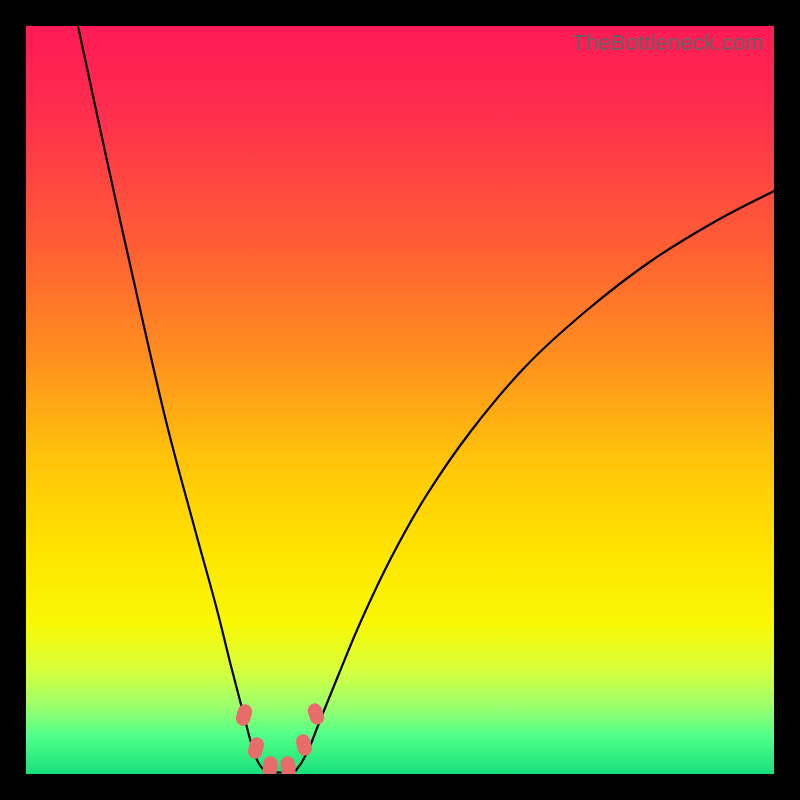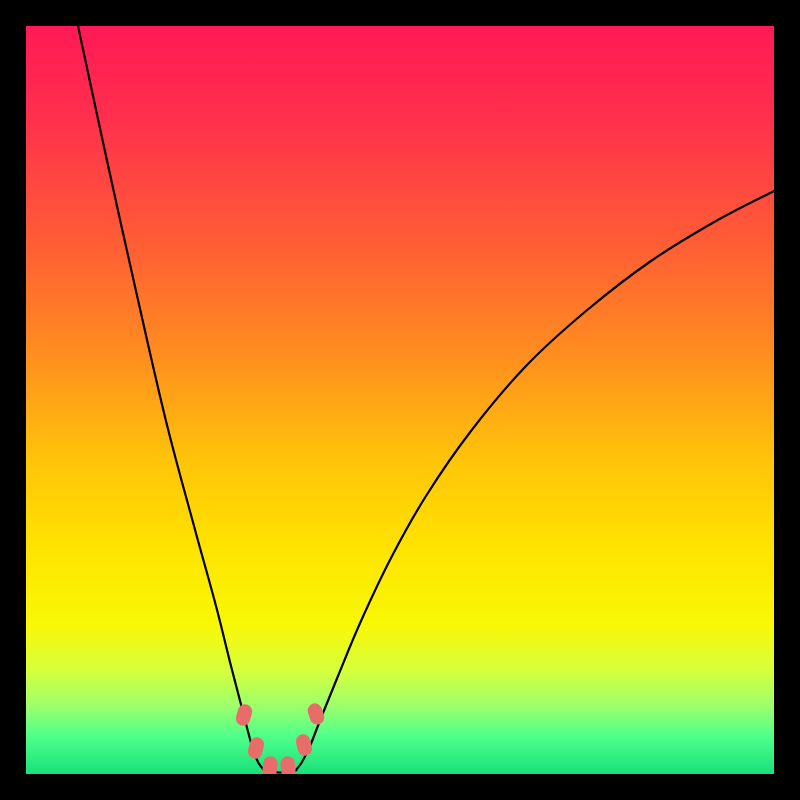--- a/index.html
+++ b/index.html
@@ -32,20 +32,21 @@
     pointer-events: none;
   }
   svg {
     display: block;
   }
 </style>
 </head>
 <body>
 
 <div class="frame">
+  <div class="watermark">TheBottleneck.com</div>
   <svg id="chart-svg" width="748" height="748" viewBox="0 0 748 748">
     <defs>
       <linearGradient id="bg-grad" x1="0" y1="0" x2="0" y2="1">
           <stop offset="0%" stop-color="#ff1a56"></stop>
           <stop offset="12%" stop-color="#ff2f4d"></stop>
           <stop offset="28.000000000000004%" stop-color="#ff5a36"></stop>
           <stop offset="44%" stop-color="#ff8e1f"></stop>
           <stop offset="57.99999999999999%" stop-color="#ffc40a"></stop>
           <stop offset="70%" stop-color="#ffe400"></stop>
           <stop offset="80%" stop-color="#f8f805"></stop>

